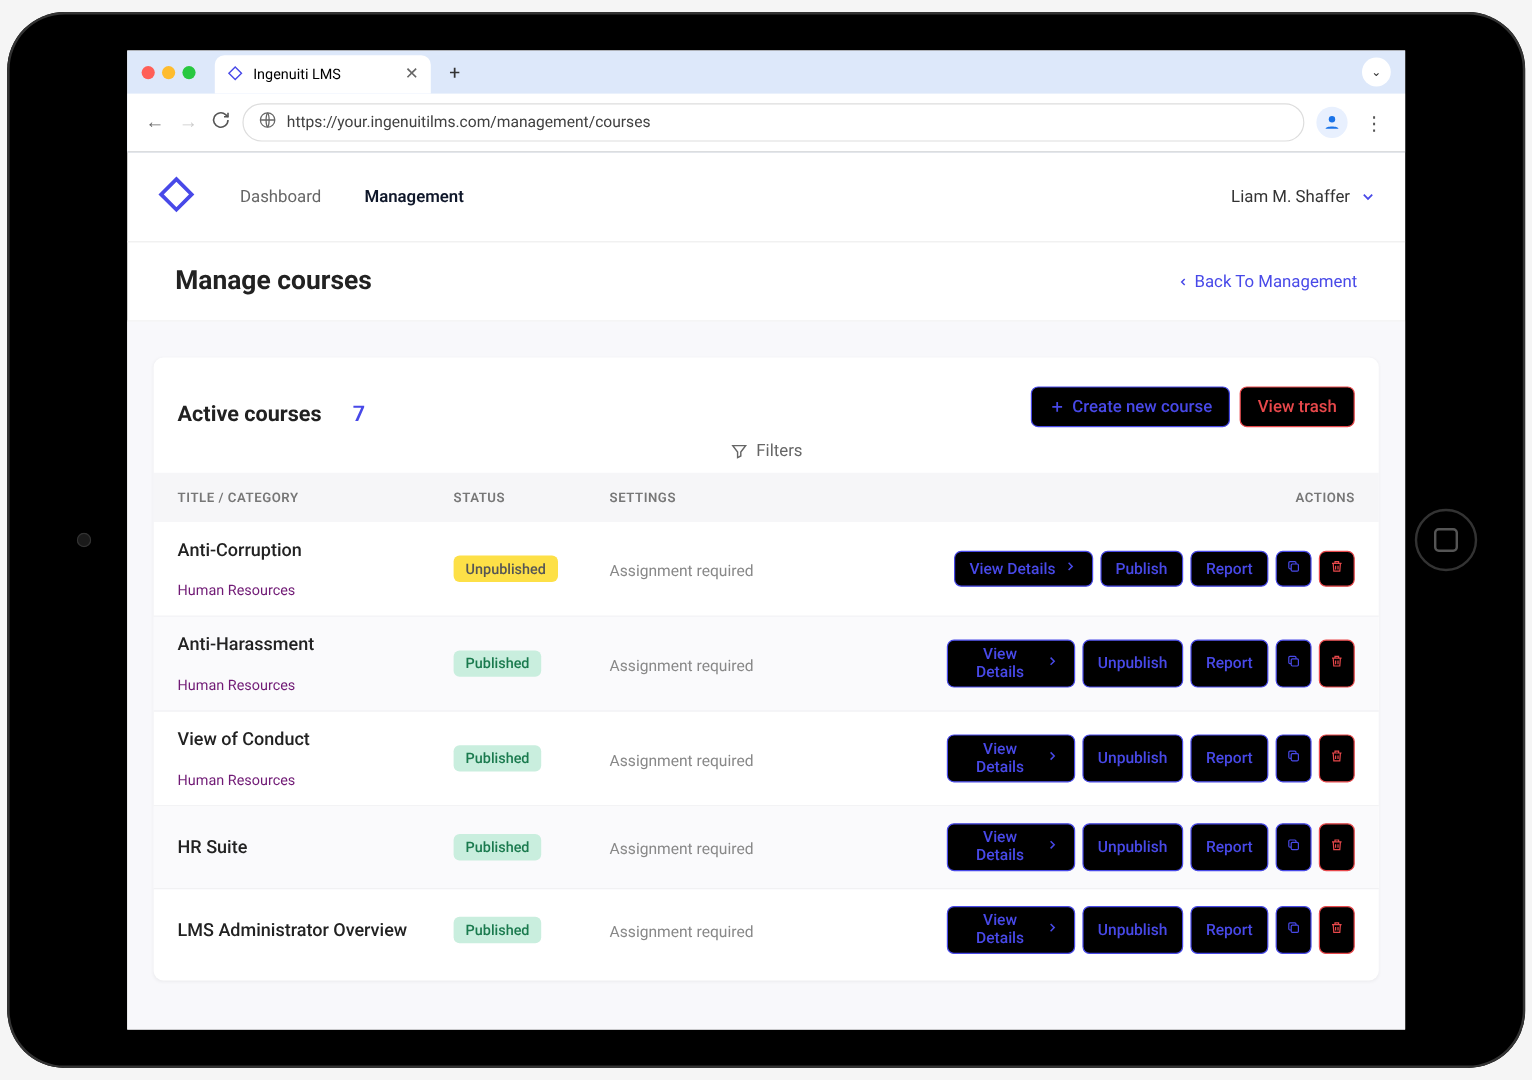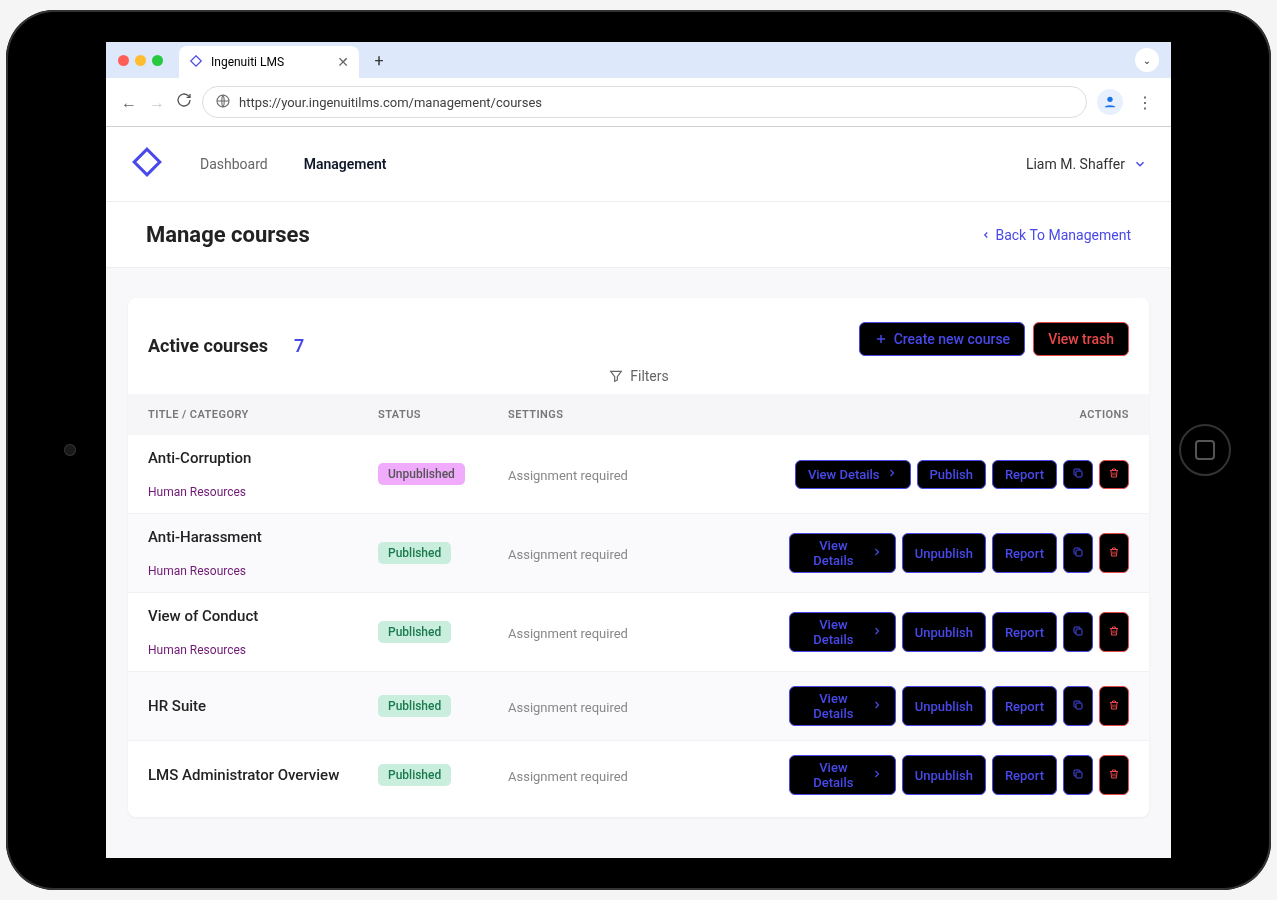--- a/index.html
+++ b/index.html
@@ -64,21 +64,21 @@
 .col-title{flex:0 0 230px}
 .col-status{flex:0 0 130px}
 .col-settings{flex:1}
 .col-actions{flex:0 0 340px;text-align:right}
 .trow{display:flex;align-items:center;padding:14px 20px;border-bottom:1px solid #f1f1f3}
 .trow:nth-child(even){background:#fafafc}
 .trow:last-child{border-bottom:none}
 .course-title{font-size:15px;color:#222;font-weight:500}
 .course-cat{font-size:12px;color:#701a75;margin-top:18px}
 .badge{display:inline-block;padding:4px 10px;border-radius:5px;font-size:12px;font-weight:500}
-.badge-unpub{background:#f0abfc;color:#555}
+.badge-unpub{background:#fde047;color:#555}
 .badge-pub{background:#c9eede;color:#1a7a4e}
 .settings-txt{font-size:13px;color:#888}
 .actions{display:flex;gap:6px;justify-content:flex-end;width:100%}
 .actions .btn svg{width:12px;height:12px}
 .icn{width:16px;height:16px}
 </style>
 </head>
 <body>
 
 <div class="tablet-frame">

